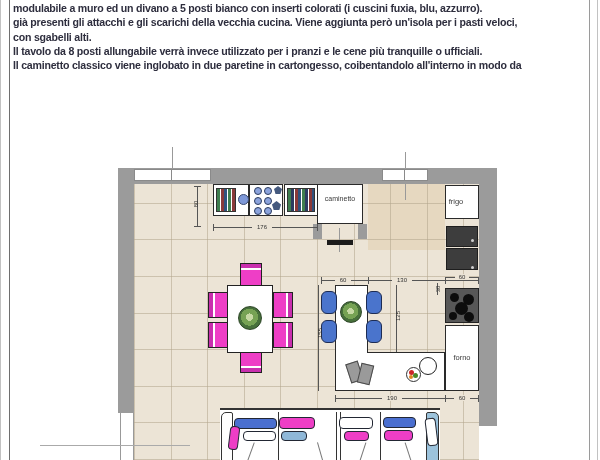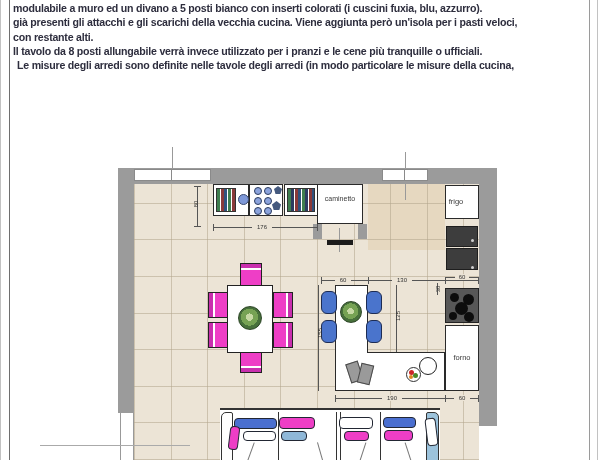--- a/index.html
+++ b/index.html
@@ -32,23 +32,23 @@
 <div id="stage">
 
   <div class="abs" style="left:0;top:0;width:1px;height:460px;background:#c2c2c2;"></div>
   <div class="abs" style="left:9px;top:0;width:1px;height:460px;background:#6f6f6f;"></div>
   <div class="abs" style="left:589px;top:0;width:1px;height:460px;background:#9a9a9a;"></div>
   <div class="abs" style="left:597px;top:0;width:1px;height:460px;background:#c2c2c2;"></div>
 
   <div class="abs" style="left:13px;top:1px;width:578px;">
     <div class="docline">modulabile a muro ed un divano a 5 posti bianco con inserti colorati (i cuscini fuxia, blu, azzurro).</div>
     <div class="docline">già presenti gli attacchi e gli scarichi della vecchia cucina. Viene aggiunta però un'isola per i pasti veloci,</div>
-    <div class="docline">con restante alti.</div>
+    <div class="docline">con sgabelli alti.</div>
     <div class="docline">Il tavolo da 8 posti allungabile verrà invece utilizzato per i pranzi e le cene più tranquille o ufficiali.</div>
-    <div class="docline indent">Le misure degli arredi sono definite nelle tavole degli arredi (in modo particolare le misure della cucina,</div>
+    <div class="docline">Il caminetto classico viene inglobato in due paretine in cartongesso, coibentandolo all'interno in modo da</div>
   </div>
 
   <div class="abs" style="left:134px;top:184px;width:345px;height:276px;background:#ece4d6;"></div>
   <div class="abs" style="left:368px;top:184px;width:77px;height:66px;background:rgba(222,198,160,0.40);"></div>
   <div class="abs" style="left:134px;top:184px;width:345px;height:276px;
        background-image:repeating-linear-gradient(90deg, rgba(178,165,140,0.55) 0 1px, transparent 1px 36.6px),
                         repeating-linear-gradient(0deg, rgba(178,165,140,0.55) 0 1px, transparent 1px 36.6px);"></div>
 
   <div class="abs wall" style="left:118px;top:168px;width:379px;height:16px;"></div>
   <div class="abs wall" style="left:118px;top:168px;width:16px;height:245px;"></div>

